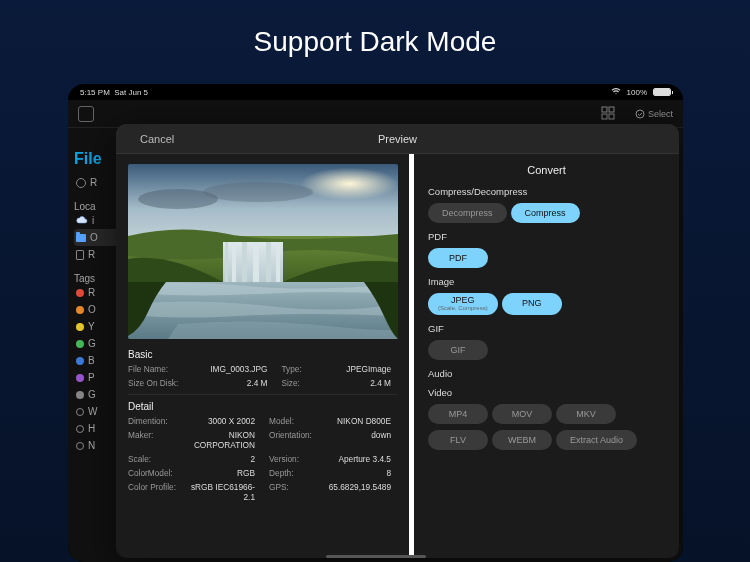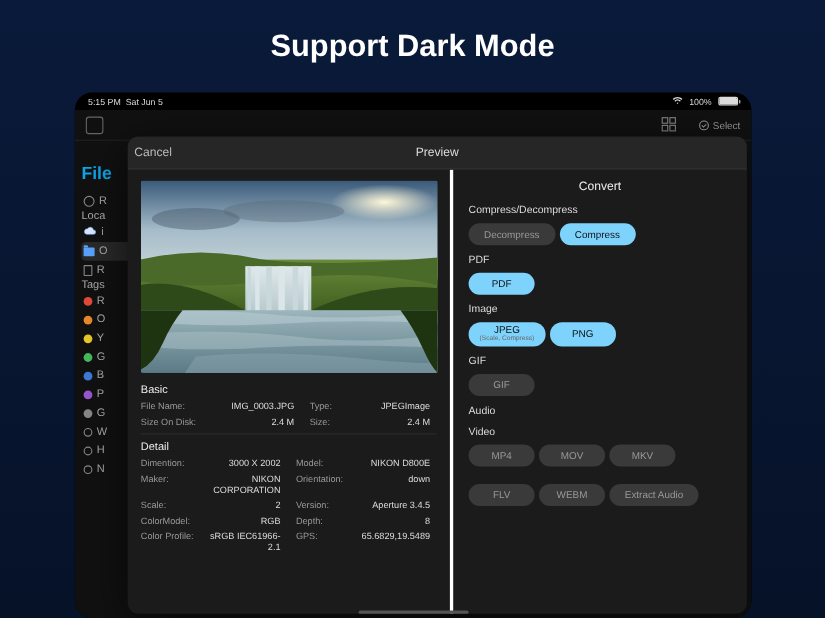--- a/index.html
+++ b/index.html
@@ -1,47 +1,47 @@
 <!DOCTYPE html>
 <html><head>
 <meta charset="utf-8">
 <style>
 *{margin:0;padding:0;box-sizing:border-box;font-family:-apple-system,BlinkMacSystemFont,'Segoe UI',sans-serif}
 body{width:750px;height:562px;background:linear-gradient(180deg,#0a1a3a 0%,#061228 100%);overflow:hidden}
-.hero{text-align:center;color:#fff;font-size:28px;font-weight:700;padding:26px 0 20px}
+.hero{text-align:center;color:#fff;font-size:28px;font-weight:400;padding:26px 0 20px}
 .device{position:absolute;left:68px;top:84px;width:615px;height:478px;background:#000;border-radius:16px;overflow:hidden}
 .statusbar{height:16px;display:flex;justify-content:space-between;align-items:center;padding:0 12px;font-size:8px;color:#ddd}
 .statusbar .sb-right{display:flex;gap:6px;align-items:flex-start}
 .wifi{width:10px;height:7px;display:inline-block}
 .battery{width:18px;height:8px;border:1px solid #ddd;border-radius:2px;position:relative}
 .battery::after{content:"";position:absolute;right:-3px;top:2px;width:1px;height:3px;background:#ddd}
 .app-bg{position:absolute;left:0;top:16px;right:0;bottom:0;background:#111}
 .app-chrome{height:28px;display:flex;justify-content:space-between;align-items:center;padding:0 10px;border-bottom:1px solid #222}
 .chrome-ico{width:16px;height:16px;border:1.5px solid #666;border-radius:3px}
 .chrome-right{display:flex;gap:20px;align-items:center;color:#999;font-size:9px}
 .sb-item{display:flex;gap:3px;align-items:center}
 .sidebar{position:absolute;left:0;top:44px;width:62px;bottom:0;padding:6px 6px;color:#ccc;font-size:10px}
 .sidebar .hdr{font-size:16px;font-weight:700;color:#0ea5e9;margin-bottom:6px}
 .sb-row{display:flex;gap:4px;align-items:center;padding:3px 2px;border-radius:4px;color:#aaa;white-space:nowrap;overflow:hidden}
 .sb-row.sel{background:#2a2a2a}
-.sb-section{color:#aaa;font-size:10px}
+.sb-section{margin-top:10px;color:#aaa;font-size:10px}
 .dot{width:8px;height:8px;border-radius:50%;flex:0 0 8px}
 .modal{position:absolute;left:48px;top:24px;right:4px;bottom:4px;background:#1b1b1b;border-radius:10px;box-shadow:0 8px 40px rgba(0,0,0,.6);display:flex;flex-direction:column;overflow:hidden}
 .modal-header{height:30px;background:#262626;display:flex;align-items:center;justify-content:center;position:relative;font-size:11px;color:#ddd;border-bottom:1px solid #333}
-.modal-header .cancel{position:absolute;left:6px;color:#bbb}
+.modal-header .cancel{position:absolute;left:24px;color:#bbb}
 .modal-body{flex:1;display:flex;overflow:hidden}
 .left-pane{flex:0 0 293px;padding:10px 12px 10px 12px;overflow:hidden}
 .preview-img{width:270px;height:175px;border-radius:2px;overflow:hidden;margin-bottom:10px}
 .preview-img svg{width:100%;height:100%;display:block}
 .section-title{color:#eee;font-size:10px;font-weight:500;margin:6px 0 4px}
 .kv-grid{display:grid;grid-template-columns:auto 1fr auto 1fr;column-gap:8px;row-gap:4px;font-size:8.3px;color:#999;margin-top:2px}
 .kv-grid .k{color:#999}
 .kv-grid .v{color:#ddd;text-align:right;padding-right:6px}
 .divider{height:0;border-top:1px solid #2b2b2b;margin:6px 0}
-.right-pane{flex:1;border-left:3px solid #ffffff;padding:10px 14px;overflow:hidden}
+.right-pane{flex:1;border-left:5px solid #ffffff;padding:10px 14px;overflow:hidden}
 .right-title{color:#eee;font-size:11px;font-weight:500;margin-bottom:10px;text-align:center}
 .group-label{color:#ddd;font-size:9.5px;margin:8px 0 6px}
 .pill-row{display:flex;gap:4px;flex-wrap:wrap}
 .pill{border-radius:14px;padding:5px 14px;font-size:9px;min-width:60px;text-align:center}
 .pill.dark{background:#3a3a3a;color:#999}
 .pill.white{background:#7dd3fc;color:#111}
 .pill.stacked{padding:3px 10px;line-height:1.05}
 .pill.stacked .sub{font-size:6px;display:block;color:#666}
 .home-indicator{position:absolute;bottom:4px;left:50%;transform:translateX(-50%);width:100px;height:3px;background:#555;border-radius:2px}
 .folder-ico{width:10px;height:8px;background:#5aa3ff;border-radius:1px;position:relative}
@@ -278,21 +278,21 @@
           </div>
 
           <div class="group-label">Audio</div>
 
           <div class="group-label">Video</div>
           <div class="pill-row">
             <div class="pill dark">MP4</div>
             <div class="pill dark">MOV</div>
             <div class="pill dark">MKV</div>
           </div>
-          <div class="pill-row" style="margin-top:16px">
+          <div class="pill-row" style="margin-top:6px">
             <div class="pill dark">FLV</div>
             <div class="pill dark">WEBM</div>
             <div class="pill dark">Extract Audio</div>
           </div>
         </div>
       </div>
     </div>
   </div>
   <div class="home-indicator"></div>
 </div>

